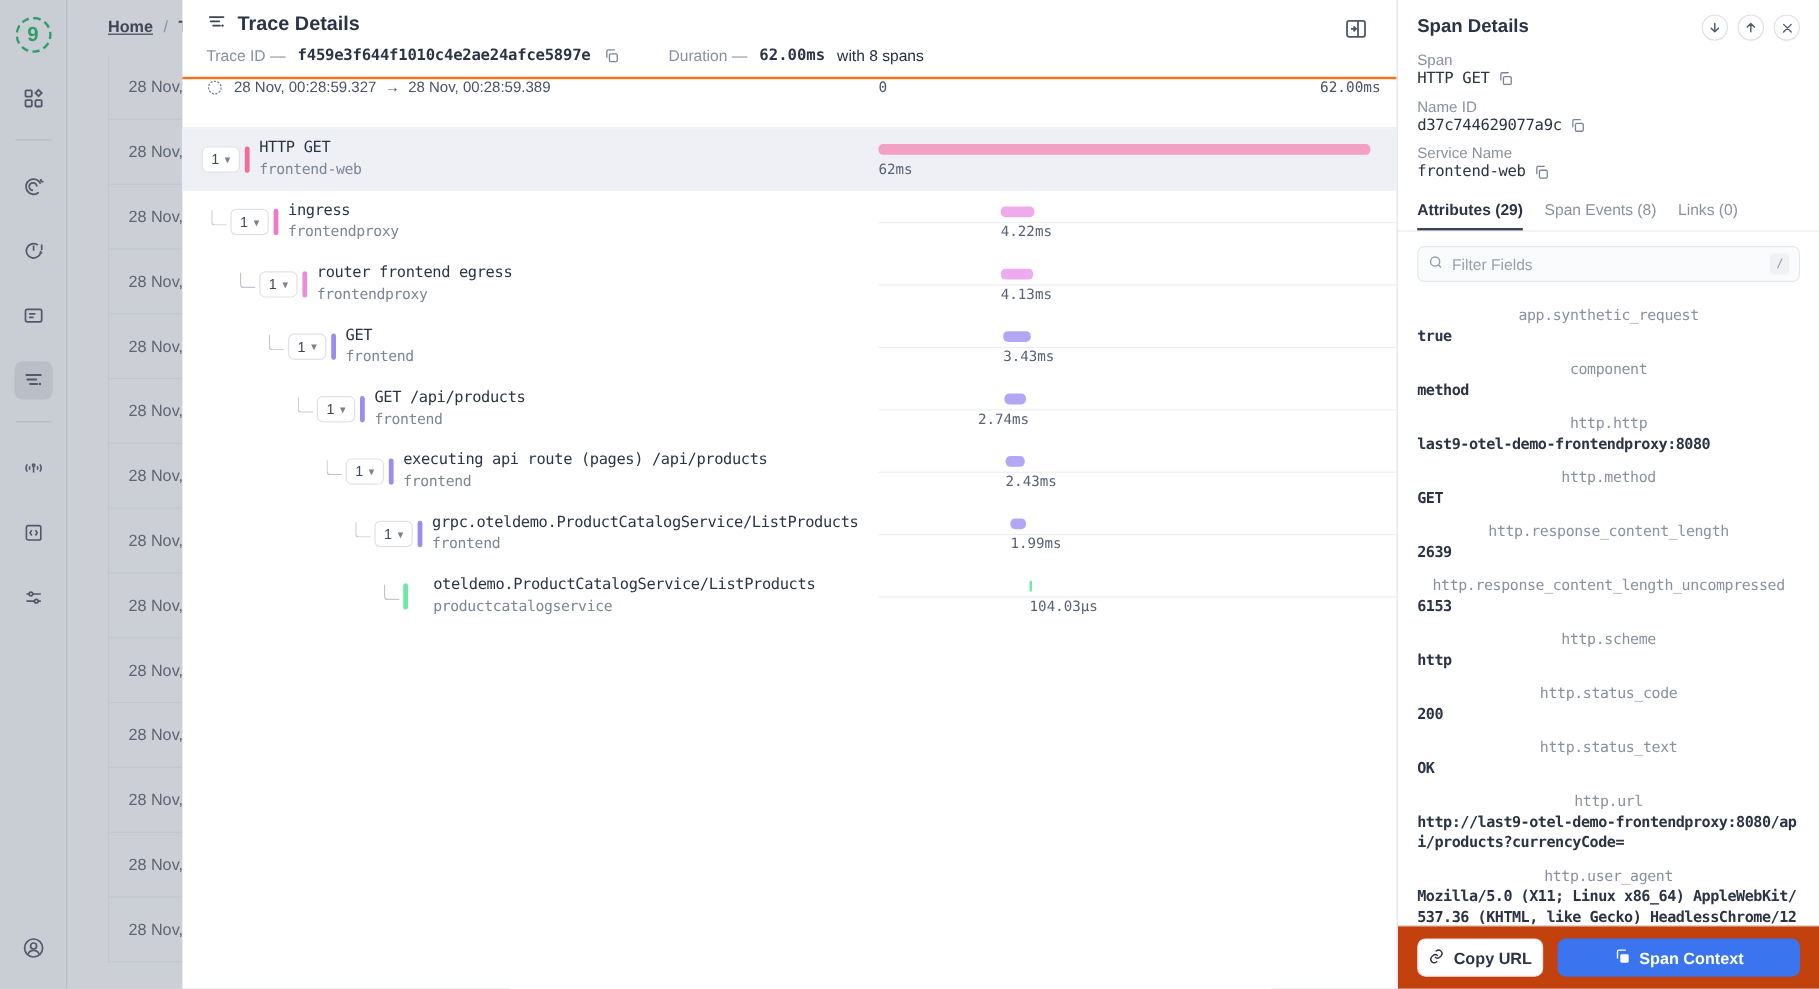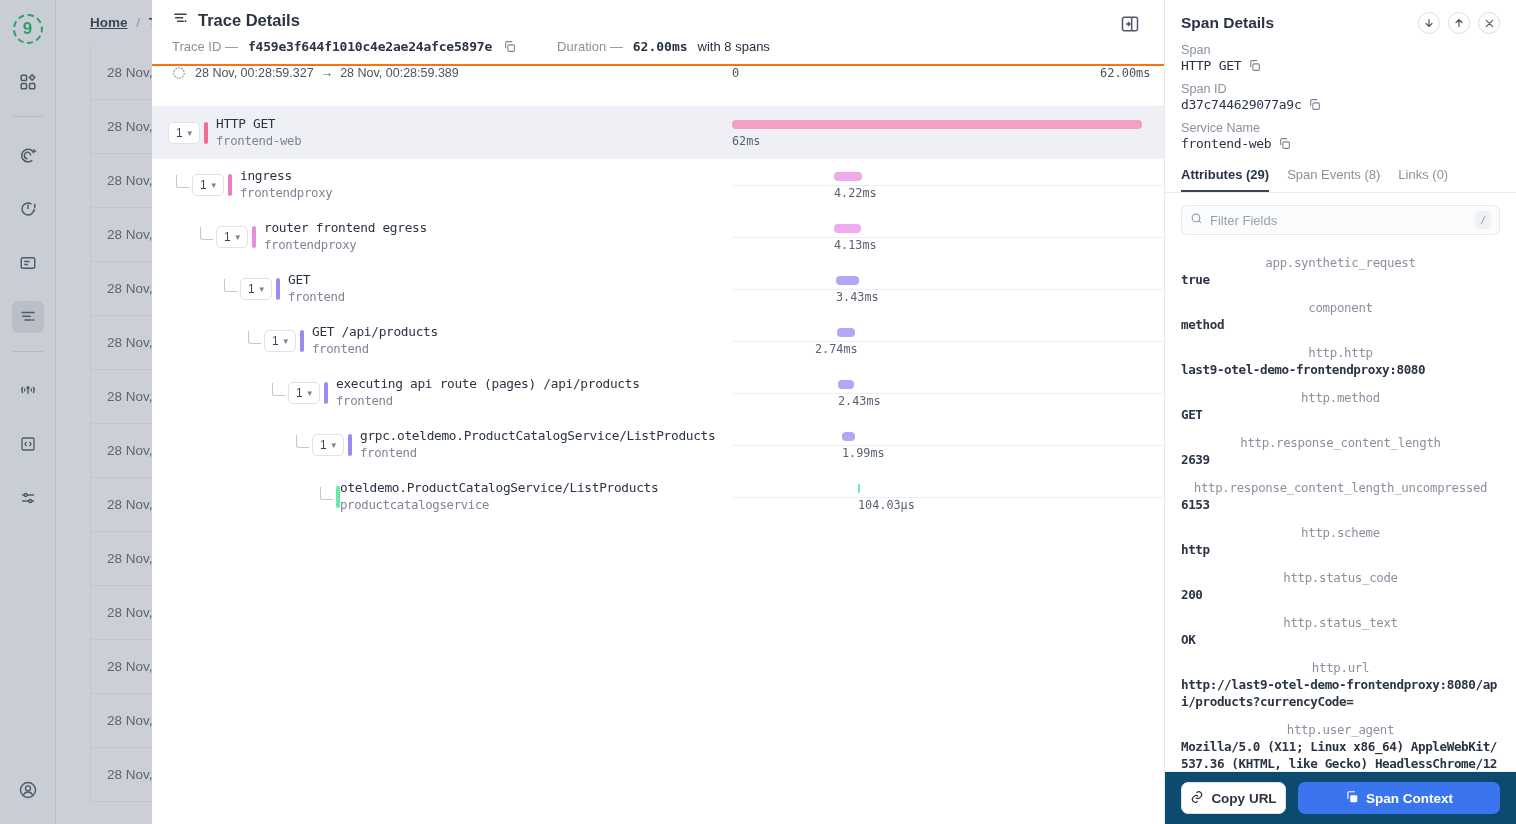--- a/index.html
+++ b/index.html
@@ -164,21 +164,21 @@
   #attr-list { flex:1; overflow:hidden; padding:8px 16px 0 16px; position:relative; }
   .attr { margin-top:12px; }
   .attr .ak { font-family:"DejaVu Sans Mono", monospace; font-size:12.4px; color:#8a919e; letter-spacing:-.3px;text-align:center;}
   .attr .av {
     font-family:"DejaVu Sans Mono", monospace; font-size:12.6px; color:#2b3444;
     font-weight:bold; margin-top:1px; word-break:break-all; line-height:1.35; letter-spacing:-.4px;
   }
 
   #sp-footer {
     border-top:1px solid #e9ebef; padding:10px 16px; display:flex; gap:12px;
-    background:#0c4a6e;
+    background:#c2410c;
   }
   .btn {
     height:32px; border-radius:7px; display:flex; align-items:center;
     justify-content:center; gap:7px; font-size:13.5px; font-weight:bold; cursor:pointer;
   }
   #copy-url-btn { flex:0 0 105px; border:1px solid #dfe2e8; background:#fff; color:#2b3444; }
   #span-context-btn { flex:1; background:#3b74ef; color:#fff; }
 </style>
 </head>
 <body>
@@ -469,21 +469,21 @@
           <div class="span-op">grpc.oteldemo.ProductCatalogService/ListProducts</div>
           <div class="span-svc">frontend</div>
         </div>
         <div class="dur-bar" style="left: 690px; width: 13px; background: rgb(179, 166, 244);"></div>
         <div class="dur-lab" style="left: 690px;">1.99ms</div>
       </div>
       <div class="span-row">
         <div class="tick"></div>
         <div class="tree-elbow" style="left: 168px;"></div>
         <div class="svc-bar" style="left: 184px; background: rgb(110, 231, 168);"></div>
-        <div class="span-names" style="left: 188px;">
+        <div class="span-names" style="left: 209px;">
           <div class="span-op">oteldemo.ProductCatalogService/ListProducts</div>
           <div class="span-svc">productcatalogservice</div>
         </div>
         <div class="dur-bar" style="left: 706px; width: 2px; background: rgb(110, 231, 168);"></div>
         <div class="dur-lab" style="left: 706px;">104.03µs</div>
       </div>
     </div>
 </div>
 
 <div id="span-panel">
@@ -517,21 +517,21 @@
         <span class="copy-btn">
           <svg width="13" height="13" viewBox="0 0 24 24" fill="none" stroke="currentColor" stroke-width="2">
               <rect x="9" y="9" width="12" height="12" rx="2"></rect>
               <path d="M5 15V5a2 2 0 012-2h10"></path>
             </svg>
         </span>
       </div>
     </div>
 
     <div class="kv">
-      <div class="k">Span ID</div>
+      <div class="k">Name ID</div>
       <div class="v">
         <span>d37c744629077a9c</span>
         <span class="copy-btn">
           <svg width="13" height="13" viewBox="0 0 24 24" fill="none" stroke="currentColor" stroke-width="2">
               <rect x="9" y="9" width="12" height="12" rx="2"></rect>
               <path d="M5 15V5a2 2 0 012-2h10"></path>
             </svg>
         </span>
       </div>
     </div>

